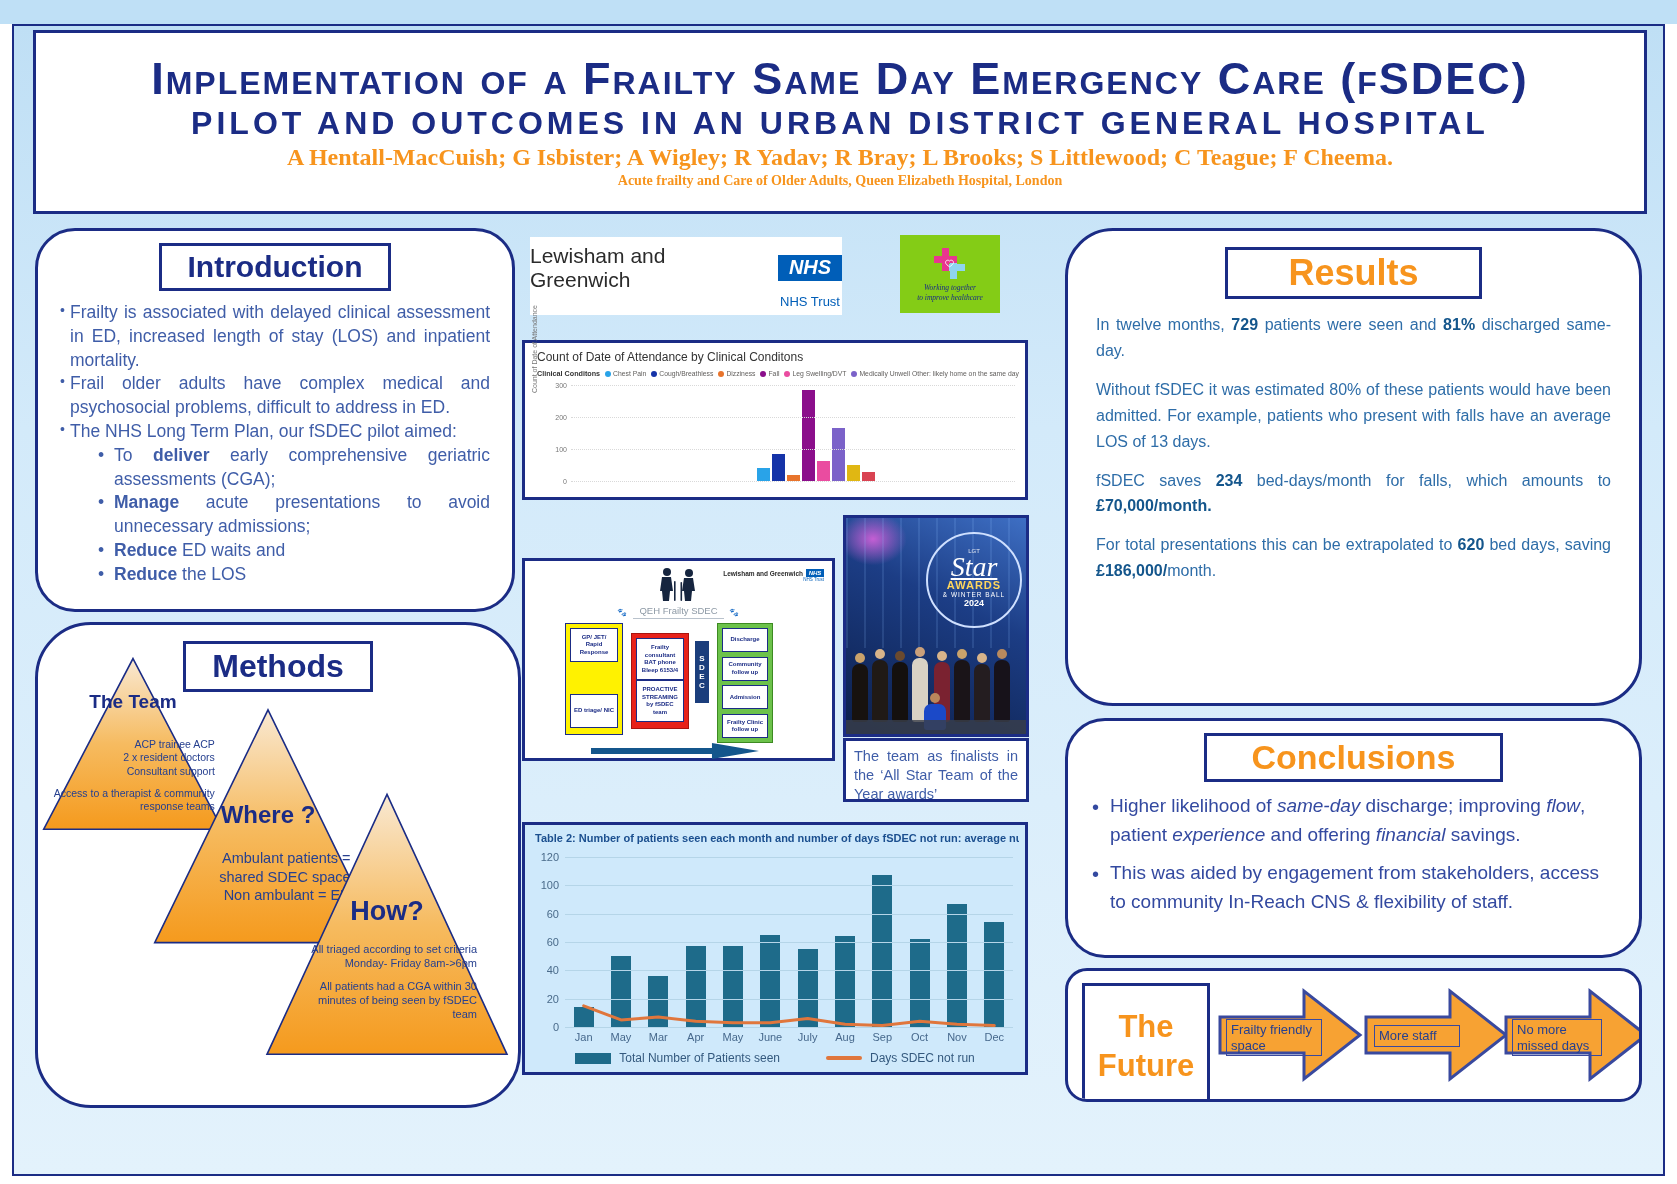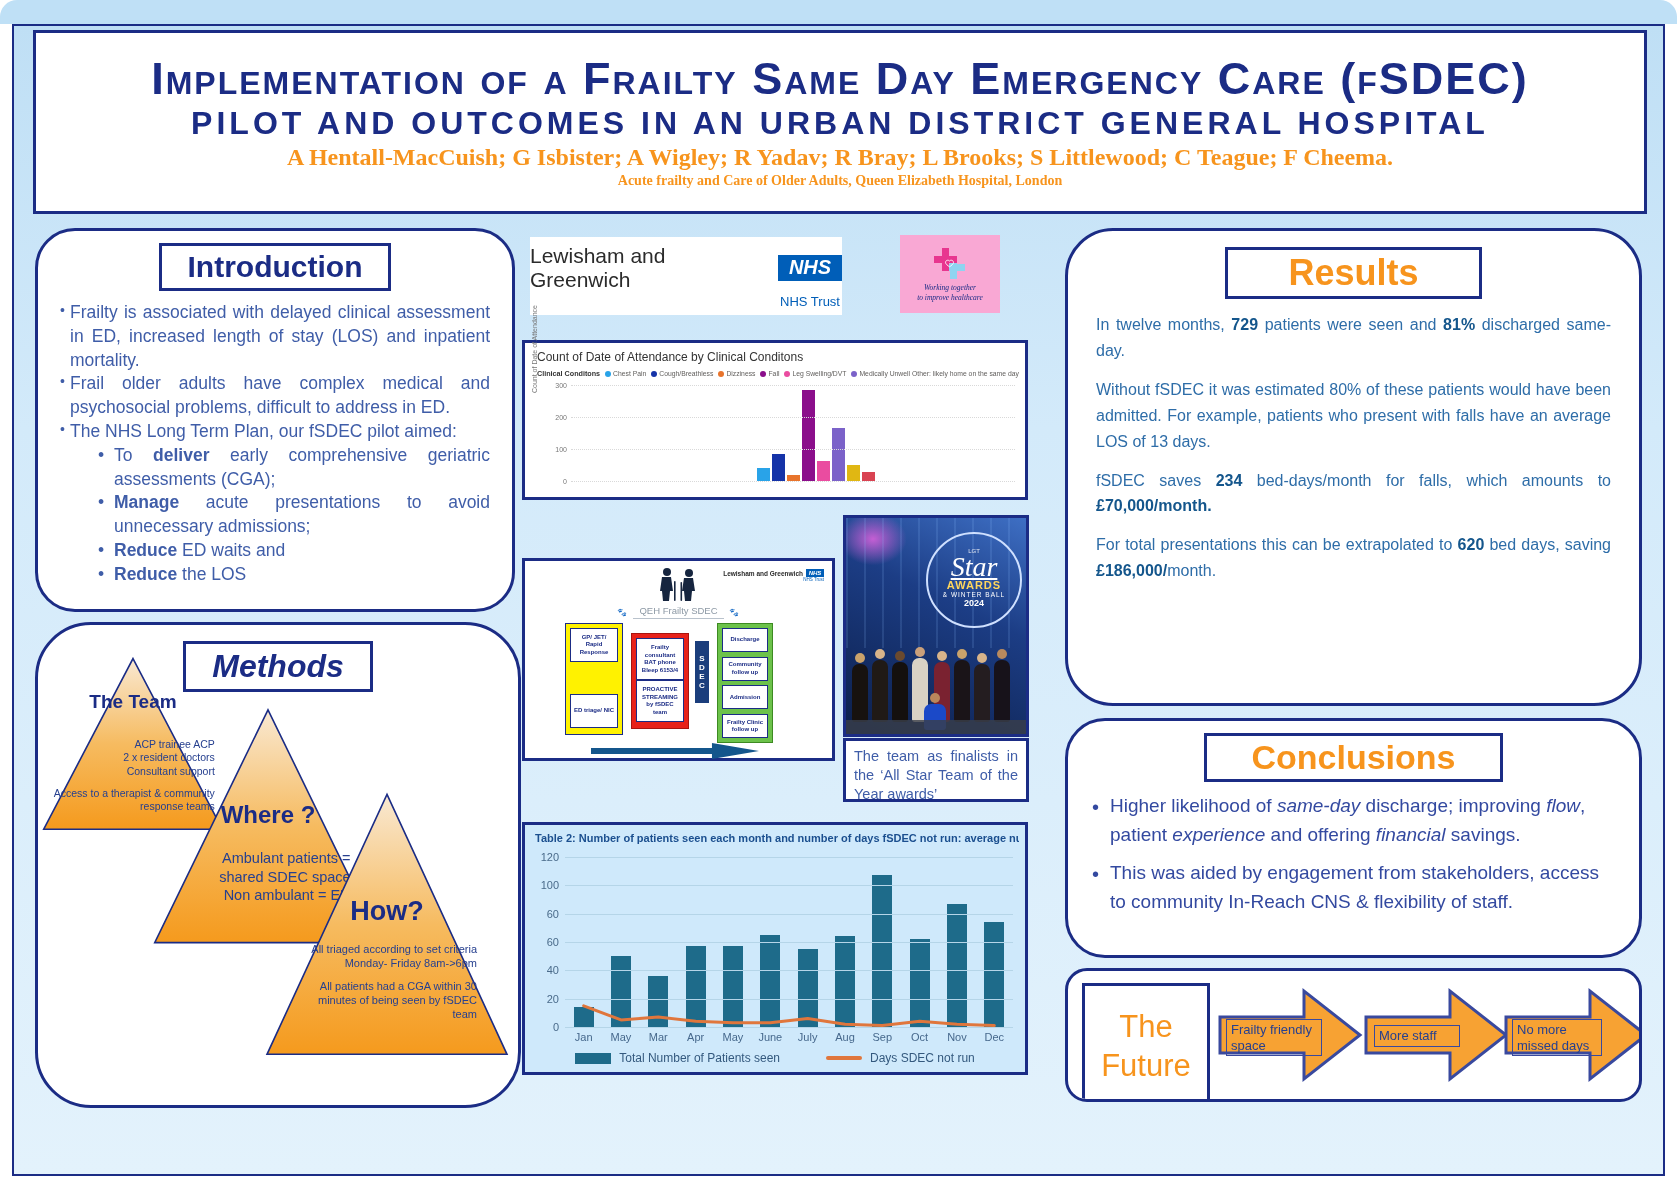--- a/index.html
+++ b/index.html
@@ -1,16 +1,16 @@
 <!DOCTYPE html>
 <html><head>
 <meta charset="utf-8">
 <style>
   html,body{margin:0;padding:0;background:#fff;}
-  #poster{position:relative;width:1677px;height:1184px;background:#fff;font-family:"Liberation Sans",sans-serif;overflow:hidden;border-radius:17px;}
+  #poster{position:relative;width:1677px;height:1184px;background:#fff;font-family:"Liberation Sans",sans-serif;overflow:hidden;}
   #top-strip{position:absolute;left:0;top:0;width:100%;height:24px;background:#bfe0f6;}
   #frame{position:absolute;left:12px;right:12px;top:24px;bottom:8px;border:2px solid #1b2c85;background:linear-gradient(180deg,#bfdff5 0%,#d3eafa 35%,#e3f2fc 100%);}
   .box{position:absolute;background:#fff;border:3px solid #1b2c85;}
   
   #header{left:33px;top:30px;width:1608px;height:178px;display:flex;flex-direction:column;align-items:center;justify-content:center;gap:2px;}
   #title1{font-variant:small-caps;font-weight:bold;font-size:45px;letter-spacing:2px;color:#1b2c85;line-height:1.05;}
   #title2{text-transform:uppercase;font-weight:bold;font-size:32px;letter-spacing:4px;color:#1b2c85;line-height:1.2;}
   #authors{font-family:"Liberation Serif",serif;font-weight:bold;font-size:24px;color:#f7941d;}
   #affiliation{font-family:"Liberation Serif",serif;font-weight:bold;font-size:14px;color:#f7941d;}
   
@@ -21,21 +21,21 @@
   #intro-head-wrap{text-align:center;margin-bottom:10px;}
   .intro-text{font-size:17.5px;line-height:1.36;color:#3f5da8;text-align:justify;}
   .ibullet{position:relative;padding-left:10px;}
   .ibullet::before{content:"\2022";position:absolute;left:0;top:0;font-size:14px;}
   .isub{position:relative;margin-left:38px;padding-left:16px;}
   .isub::before{content:"\2022";position:absolute;left:0;top:0;}
   .intro-text .b{font-weight:bold;}
   
   #methods{left:35px;top:622px;width:480px;height:480px;border-radius:56px;overflow:hidden;}
   #methods-head-wrap{position:absolute;left:0;right:0;top:16px;text-align:center;z-index:5;}
-  #methods .head-box{font-size:32px;color:#1b2c85;font-style:italic;}
+  #methods .head-box{font-size:32px;color:#1b2c85;}
   .tri{position:absolute;}
   .tri svg{position:absolute;left:0;top:0;width:100%;height:100%;}
   .tri-content{position:absolute;left:0;top:0;width:100%;height:100%;}
   .tri-title{position:absolute;width:100%;text-align:center;font-weight:bold;color:#1b2c85;}
   .tri-lines{position:absolute;width:78%;left:11%;text-align:right;color:#27408f;}
   .tri-line{line-height:1.28;}
   .tri-gap{height:9px;}
   #tri1{left:2px;top:30px;width:186px;height:176px;z-index:2;}
   #tri1 .tri-title{top:20%;font-size:19px;line-height:1.25;}
   #tri1 .tri-lines{top:47%;font-size:10.5px;width:88%;left:6%;}
@@ -45,21 +45,21 @@
   #tri3{left:224px;top:164px;width:250px;height:268px;z-index:4;}
   #tri3 .tri-title{top:40%;font-size:27px;}
   #tri3 .tri-lines{top:57%;font-size:11px;width:72%;left:14%;}
   
   #nhs-logo-box{left:530px;top:237px;width:312px;height:78px;background:#fff;position:absolute;display:flex;align-items:center;justify-content:center;}
   #nhs-logo-inner{display:grid;grid-template-columns:auto auto;grid-template-rows:auto auto;column-gap:10px;align-items:center;}
   #nhs-trust-name{font-size:21px;color:#2b2b2b;}
   .nhs-block{background:#005EB8;color:#fff;font-style:italic;font-weight:bold;display:flex;align-items:center;justify-content:center;}
   #nhs-block-main{width:64px;height:26px;font-size:20px;}
   #nhs-sub{grid-column:2;font-size:13px;color:#005EB8;text-align:center;margin-top:2px;}
-  #partner-logo-box{left:900px;top:235px;width:100px;height:78px;background:#f9a8d4;position:absolute;display:flex;flex-direction:column;align-items:center;justify-content:center;}
+  #partner-logo-box{left:900px;top:235px;width:100px;height:78px;background:#84cc16;position:absolute;display:flex;flex-direction:column;align-items:center;justify-content:center;}
   #partner-text{font-size:7.5px;font-style:italic;color:#1b2c85;text-align:center;line-height:1.3;font-family:"Liberation Serif",serif;}
   
   #chart1{left:522px;top:340px;width:506px;height:160px;box-sizing:border-box;}
   #c1-title{position:absolute;left:12px;top:7px;font-size:12px;color:#333;}
   #c1-legend{position:absolute;left:12px;top:26px;right:4px;font-size:6.8px;color:#605e5c;white-space:nowrap;overflow:hidden;display:flex;align-items:center;gap:5px;}
   #c1-legend .lgd-label{font-weight:bold;color:#333;font-size:7.2px;}
   .lgd-item{display:flex;align-items:center;gap:2px;}
   .lgd-dot{width:6px;height:6px;border-radius:50%;display:inline-block;}
   #c1-plot{position:absolute;left:46px;top:42px;width:444px;height:96px;}
   .c1-grid{position:absolute;left:0;width:100%;border-top:1px dotted #d9d9d9;}
@@ -124,21 +124,21 @@
   .res-p{font-size:16px;line-height:1.62;color:#2e6da8;text-align:justify;margin-top:13px;}
   .res-p .b{font-weight:bold;color:#14568c;}
   
   #conclusions{left:1065px;top:718px;width:577px;height:240px;border-radius:40px;padding:12px 24px;box-sizing:border-box;}
   #conclusions .head-box{font-size:34px;color:#f7941d;padding:2px 44px;}
   .conc-b{position:relative;font-size:19px;line-height:1.5;color:#3349a0;text-align:left;margin-top:10px;padding-left:18px;}
   .conc-b::before{content:"\2022";position:absolute;left:0;top:0;font-size:20px;}
   .conc-b .i{font-style:italic;}
   
   #future{left:1065px;top:968px;width:577px;height:134px;border-radius:22px;box-sizing:border-box;overflow:hidden;}
-  #future-title{position:absolute;left:14px;top:12px;width:128px;height:128px;border:3px solid #1b2c85;box-sizing:border-box;display:flex;flex-direction:column;align-items:center;justify-content:center;font-weight:normal;font-size:31px;color:#f7941d;line-height:1.25;}
+  #future-title{position:absolute;left:14px;top:12px;width:128px;height:128px;border:3px solid #1b2c85;box-sizing:border-box;display:flex;flex-direction:column;align-items:center;justify-content:center;font-weight:bold;font-size:31px;color:#f7941d;line-height:1.25;}
   .future-arrow{position:absolute;top:14px;width:122px;height:100px;}
   .future-arrow svg{position:absolute;left:0;top:0;}
   .arrow-label{position:absolute;border:1.5px solid #39499e;color:#27408f;font-size:13px;line-height:1.2;padding:2px 4px;}
   #farrow1{left:150px;}
   #farrow2{left:296px;}
   #farrow3{left:436px;}
 </style>
 </head>
 <body>
 

